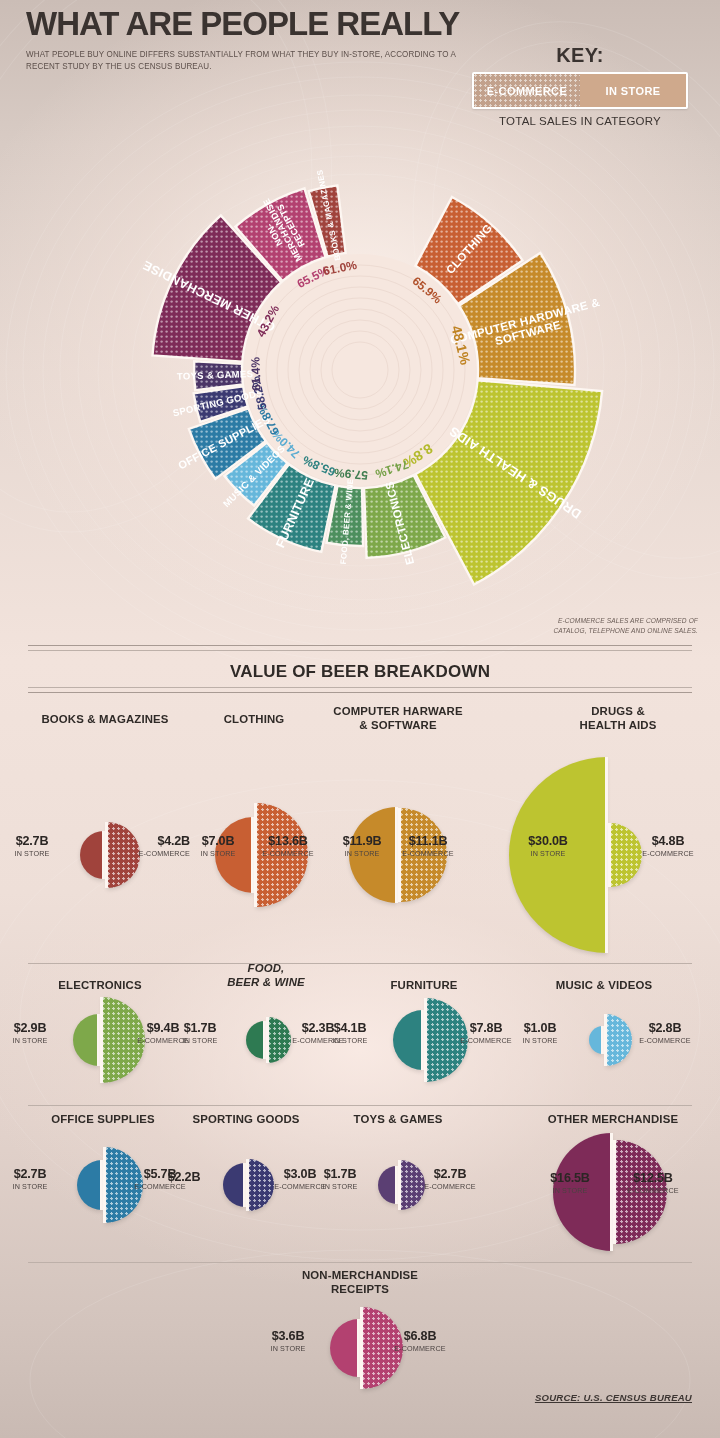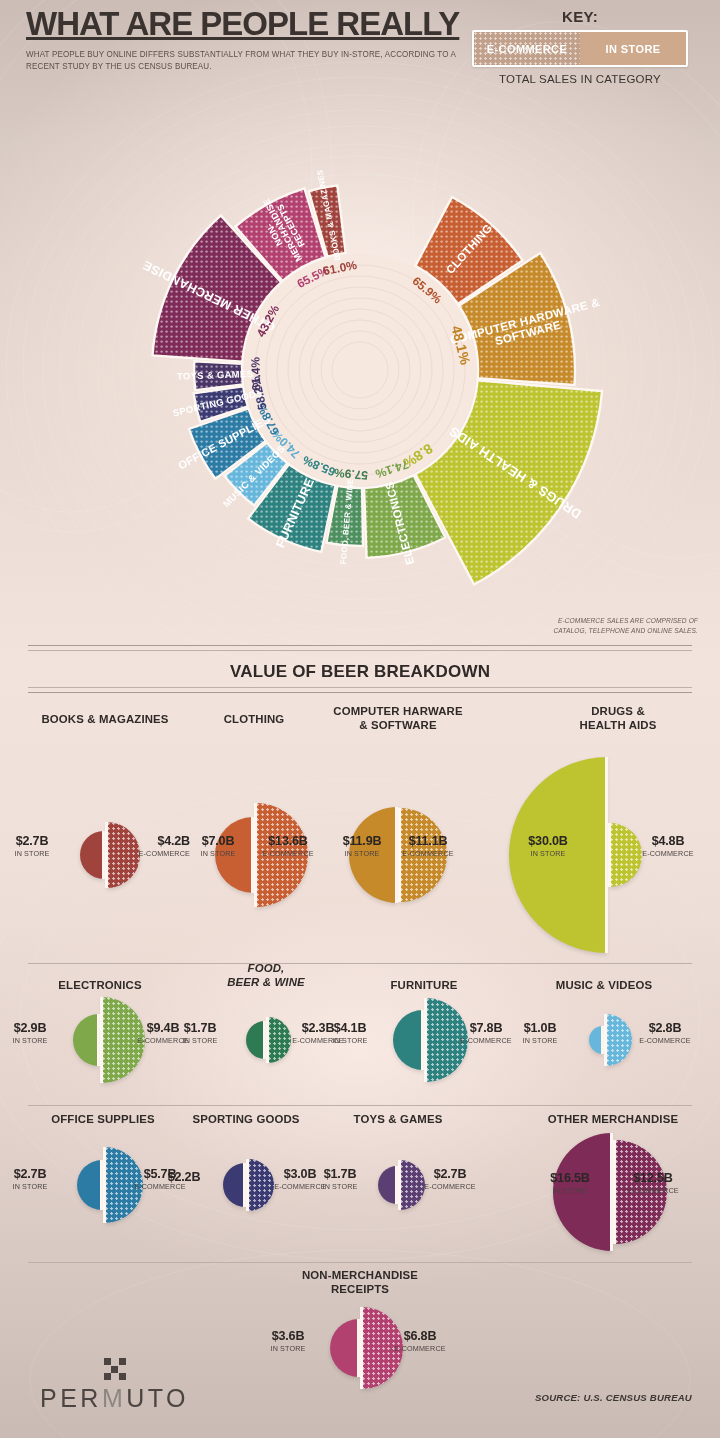--- a/index.html
+++ b/index.html
@@ -16,28 +16,28 @@
       linear-gradient(180deg,#cbbdb6 0%,#d8cbc4 10%,#e6d8d1 26%,#f2e3dc 46%,#eedfd8 62%,#e2d2cb 78%,#d3c4bd 92%,#c9bab3 100%);
     overflow:hidden;
   }
   .swirl{position:absolute;inset:0;pointer-events:none;opacity:.5;}
   
   .hdr{position:absolute;left:26px;top:8px;width:470px;}
   .t1,.t2{
     font-weight:bold;color:#3a3330;letter-spacing:-1px;
     line-height:.96;font-family:"Liberation Sans",sans-serif;
   }
-  .t1{font-size:33px;text-decoration:underline;}
+  .t1{font-size:33px;}
   .t2{font-size:37px;}
   .sub{
     margin-top:9px;font-size:8.4px;color:#5d504b;line-height:1.42;
     letter-spacing:.15px;font-stretch:condensed;transform:scaleX(.96);transform-origin:left;
   }
   .key{position:absolute;right:32px;top:8px;width:216px;text-align:center;}
-  .key-ttl{font-size:15px;font-weight:bold;color:#3a3330;letter-spacing:.3px;}
+  .key-ttl{font-size:20px;font-weight:bold;color:#3a3330;letter-spacing:.3px;margin-top:36px;}
   .key-bar{
     margin-top:5px;display:flex;height:33px;border:2px solid #fff;border-radius:2px;overflow:hidden;
     box-shadow:0 1px 2px rgba(0,0,0,.12);
   }
   .key-half{flex:1;display:flex;align-items:center;justify-content:center;color:#fff;
     font-size:11px;font-weight:bold;letter-spacing:.4px;}
   .key-ec{background-color:#c2a18c;
     background-image:radial-gradient(circle at 1.5px 1.5px,rgba(255,255,255,.55) 1.1px,transparent 1.2px);
     background-size:5px 5px;}
   .key-is{background:#cfa98c;}
@@ -76,21 +76,21 @@
   .amt .v{font-size:12.6px;font-weight:bold;color:#2b2624;letter-spacing:-.2px;line-height:1.05;}
   .amt .s{font-size:7.2px;color:#4a4240;letter-spacing:.15px;margin-top:1px;}
 
   
   .logo{position:absolute;left:40px;top:1358px;}
   .logo-mark{width:22px;height:22px;margin:0 auto 4px auto;position:relative;}
   .logo-mark .sq{position:absolute;width:7px;height:7px;background:#4b4441;}
   .logo-txt{font-size:25px;letter-spacing:3.5px;color:#4b4441;font-weight:400;}
   .logo-txt .m{color:#8d8782;}
   .src{position:absolute;right:28px;top:1392px;font-size:9.6px;font-style:italic;
-    font-weight:bold;color:#3d3633;letter-spacing:.2px;}
+    font-weight:bold;color:#3d3633;letter-spacing:.2px;text-decoration:underline;}
 </style>
 </head>
 <body>
 
 <div id="page">
 
   <svg class="swirl" width="720" height="1438" viewBox="0 0 720 1438" aria-hidden="true">
     <g fill="none" stroke="#ffffff" stroke-opacity="0.22" stroke-width="1">
       <ellipse cx="360" cy="370" rx="300" ry="260"></ellipse>
         <ellipse cx="360" cy="370" rx="282" ry="244"></ellipse>
@@ -480,24 +480,14 @@
       <div class="amt" style="left: 248px; top: 1330px; width: 80px;">
         <div class="v">$3.6B</div>
         <div class="s">IN STORE</div>
       </div>
       <div class="amt" style="left: 380px; top: 1330px; width: 80px;">
         <div class="v">$6.8B</div>
         <div class="s">E-COMMERCE</div>
       </div>
     </div>
 
-  <div class="logo">
-    <div class="logo-mark">
-      <div class="sq" style="left:0;top:0"></div>
-        <div class="sq" style="right:0;top:0"></div>
-      <div class="sq" style="left:0;bottom:0"></div>
-        <div class="sq" style="right:0;bottom:0"></div>
-      <div class="sq" style="left:7.5px;top:7.5px;width:7px;height:7px;background:#4b4441"></div>
-    </div>
-    <div class="logo-txt"><span>PER</span><span class="m">M</span><span>UTO</span></div>
-  </div>
   <div class="src">SOURCE: U.S. CENSUS BUREAU</div>
 </div>
 
 </body></html>

